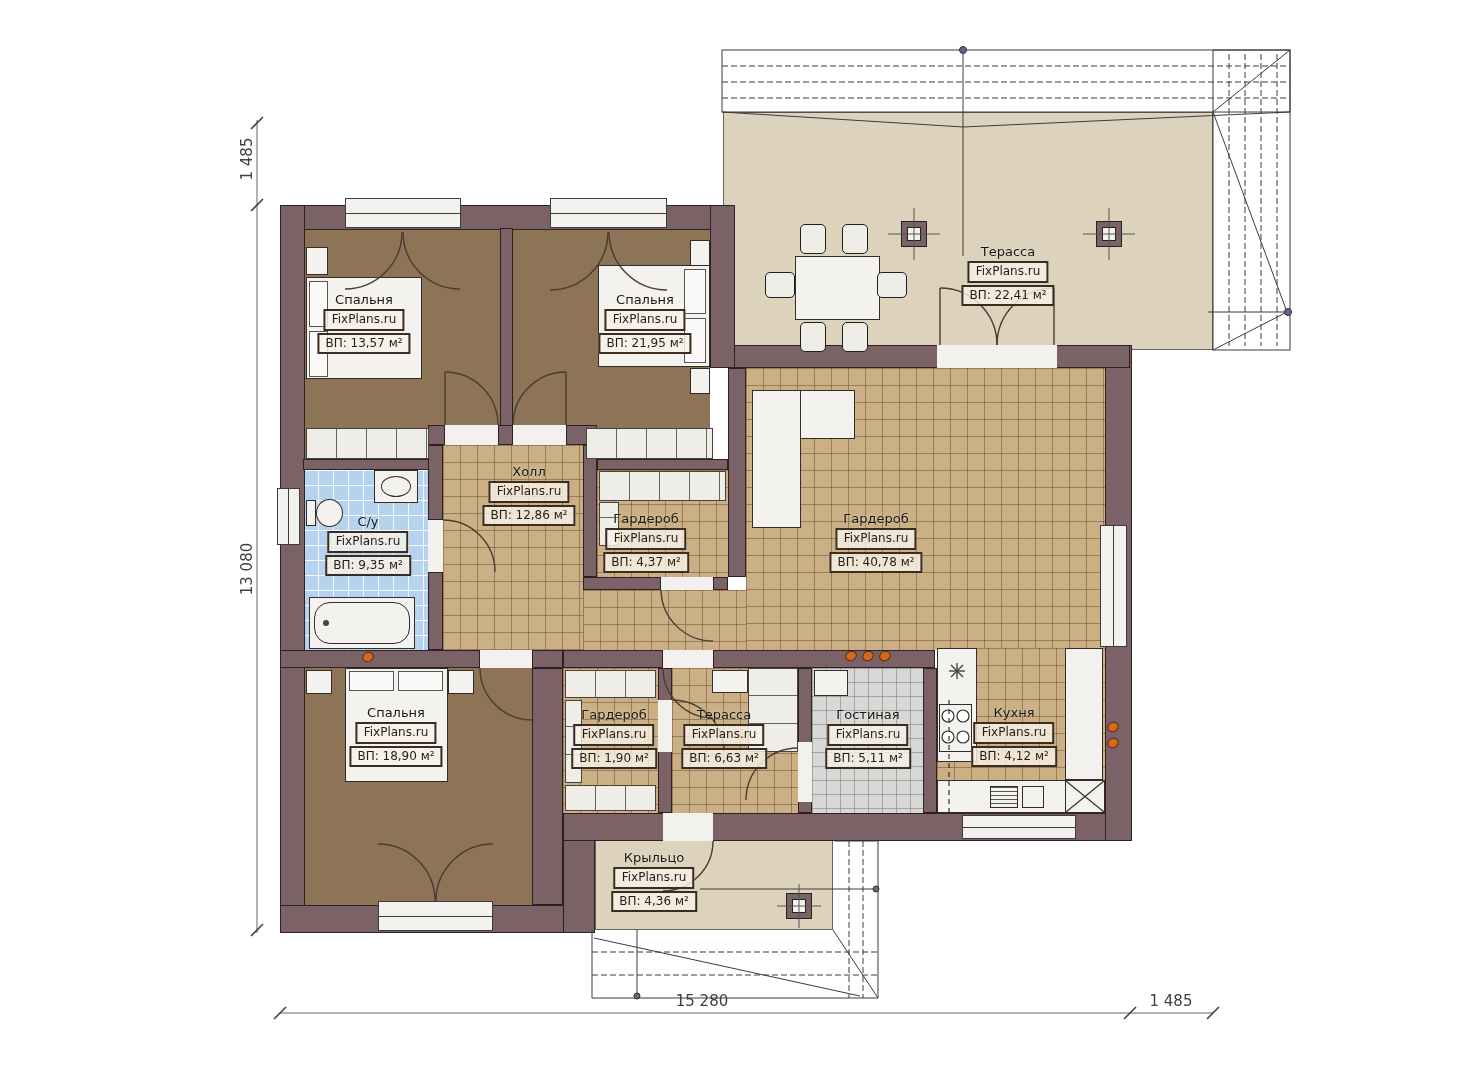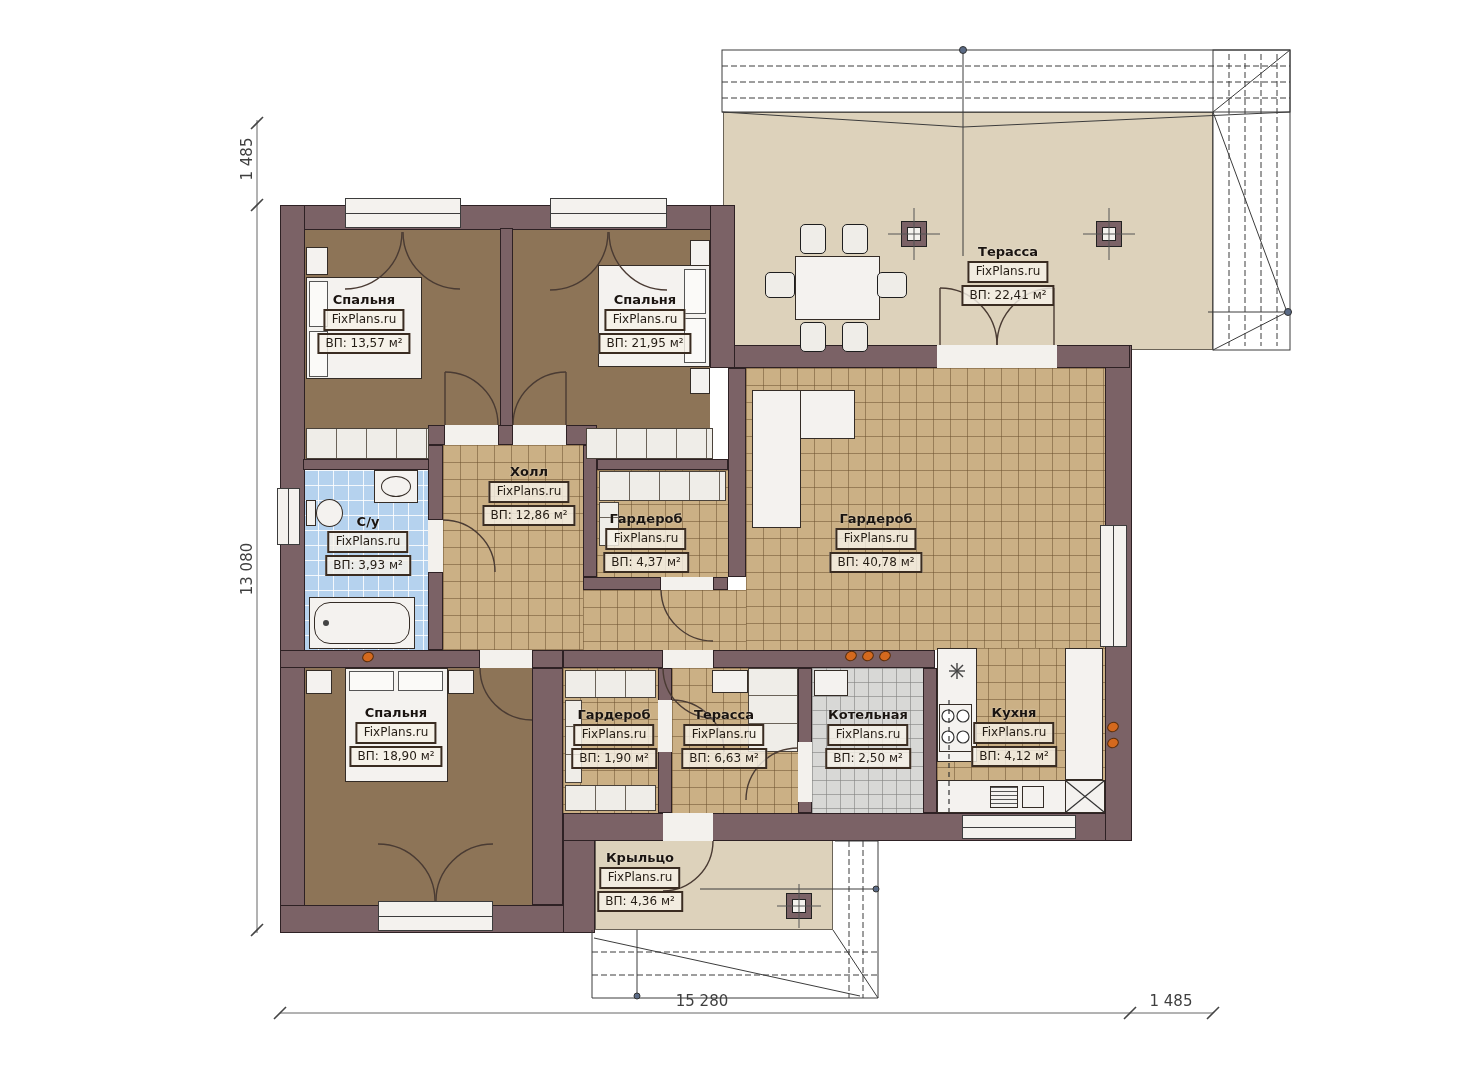--- a/index.html
+++ b/index.html
@@ -32,21 +32,21 @@
   .closet-v{position:absolute;background:#efede8;border:1px solid #4a423a;box-sizing:border-box;z-index:7;
     background-image:repeating-linear-gradient(0deg,transparent 0 27px,#6a6258 27px 28px);}
   .pillow{position:absolute;background:#fbfaf8;border:1px solid #555;box-sizing:border-box;z-index:8;}
   .chair{position:absolute;background:#efede8;border:1.5px solid #1e1e1e;border-radius:5px;box-sizing:border-box;z-index:7;}
   .col{position:absolute;background:#7b6266;border:1.5px solid #222;box-sizing:border-box;z-index:7;}
   .col::after{content:"";position:absolute;inset:5px;background:#f4f2ee;border:1px solid #222;}
   .ellipse{border-radius:50%;}
   .vent{position:absolute;width:10px;height:8px;background:#d4691e;border:1px solid #5a2d0a;border-radius:50%;z-index:9;transform:rotate(-25deg);}
   .svg-layer{position:absolute;left:0;top:0;z-index:10;pointer-events:none;}
   .rlabel{position:absolute;display:flex;flex-direction:column;align-items:center;gap:2px;z-index:20;transform:translateX(-50%);}
-  .rname{font-size:13px;font-weight:bold;color:#1a1410;white-space:nowrap;line-height:1.1;text-shadow:0 0 2px rgba(255,255,255,.6);}
+  .rname{font-size:13px;font-weight:normal;color:#1a1410;white-space:nowrap;line-height:1.1;text-shadow:0 0 2px rgba(255,255,255,.6);}
   .rbox{border:2px solid #3a2c21;background:rgba(247,242,232,.82);padding:0 6px;font-size:12px;color:#241c14;
         line-height:1.45;white-space:nowrap;}
   .dim{position:absolute;font-size:15px;color:#3f3f3f;z-index:20;width:70px;text-align:center;}
   .dim.rot{transform:rotate(-90deg);}
 </style>
 </head>
 <body>
 
 <div class="canvas">
 
@@ -304,21 +304,21 @@
     <div class="rbox">ВП: 22,41 м²</div>
   </div>
   <div class="rlabel" style="left:529px;top:465px;">
     <div class="rname">Холл</div>
     <div class="rbox">FixPlans.ru</div>
     <div class="rbox">ВП: 12,86 м²</div>
   </div>
   <div class="rlabel" style="left:368px;top:515px;">
     <div class="rname">С/у</div>
     <div class="rbox">FixPlans.ru</div>
-    <div class="rbox">ВП: 3,93 м²</div>
+    <div class="rbox">ВП: 9,35 м²</div>
   </div>
   <div class="rlabel" style="left:646px;top:512px;">
     <div class="rname">Гардероб</div>
     <div class="rbox">FixPlans.ru</div>
     <div class="rbox">ВП: 4,37 м²</div>
   </div>
   <div class="rlabel" style="left:876px;top:512px;">
     <div class="rname">Гардероб</div>
     <div class="rbox">FixPlans.ru</div>
     <div class="rbox">ВП: 40,78 м²</div>
@@ -332,30 +332,30 @@
     <div class="rname">Гардероб</div>
     <div class="rbox">FixPlans.ru</div>
     <div class="rbox">ВП: 1,90 м²</div>
   </div>
   <div class="rlabel" style="left:724px;top:708px;">
     <div class="rname">Терасса</div>
     <div class="rbox">FixPlans.ru</div>
     <div class="rbox">ВП: 6,63 м²</div>
   </div>
   <div class="rlabel" style="left:868px;top:708px;">
-    <div class="rname">Котельная</div>
-    <div class="rbox">FixPlans.ru</div>
-    <div class="rbox">ВП: 2,50 м²</div>
+    <div class="rname">Гостиная</div>
+    <div class="rbox">FixPlans.ru</div>
+    <div class="rbox">ВП: 5,11 м²</div>
   </div>
   <div class="rlabel" style="left:1014px;top:706px;">
     <div class="rname">Кухня</div>
     <div class="rbox">FixPlans.ru</div>
     <div class="rbox">ВП: 4,12 м²</div>
   </div>
-  <div class="rlabel" style="left:624px;top:851px;padding-left:32px;">
+  <div class="rlabel" style="left:638px;top:851px;padding-left:32px;">
     <div class="rname">Крыльцо</div>
     <div class="rbox">FixPlans.ru</div>
     <div class="rbox">ВП: 4,36 м²</div>
   </div>
 
   <div class="dim rot" style="left:212px;top:150px;">1 485</div>
   <div class="dim rot" style="left:212px;top:560px;">13 080</div>
   <div class="dim" style="left:667px;top:992px;">15 280</div>
   <div class="dim" style="left:1136px;top:992px;">1 485</div>
 

